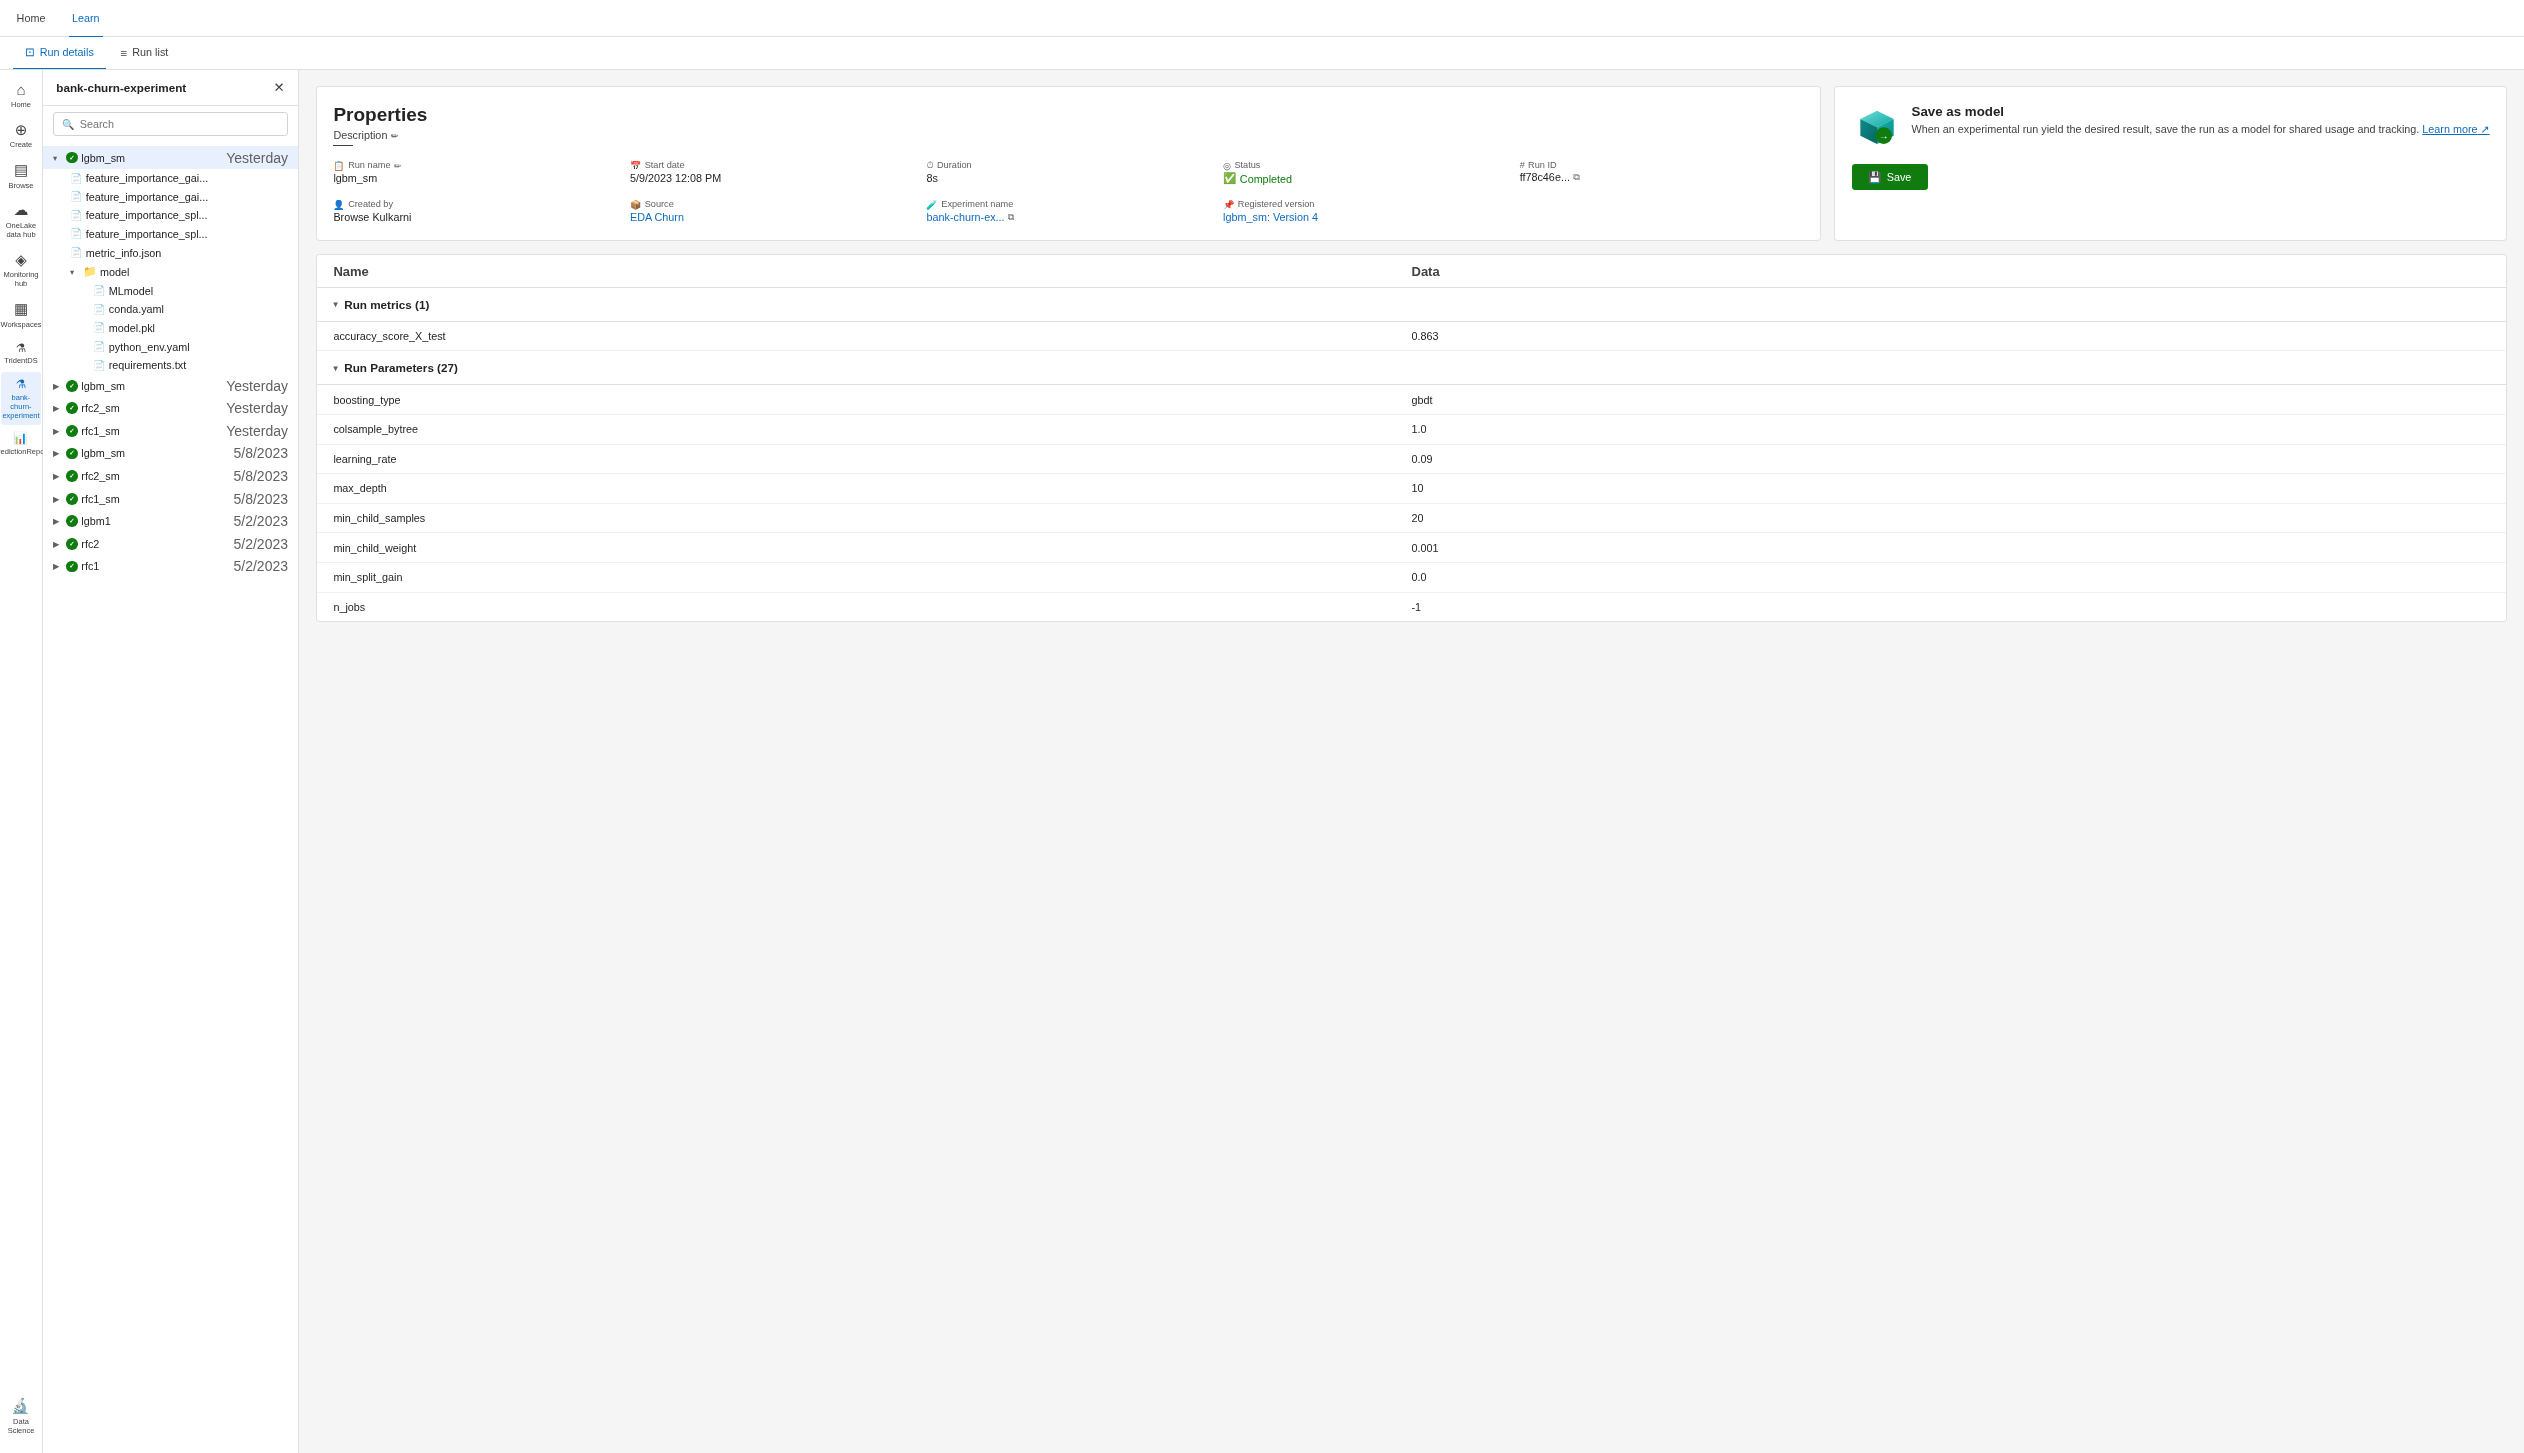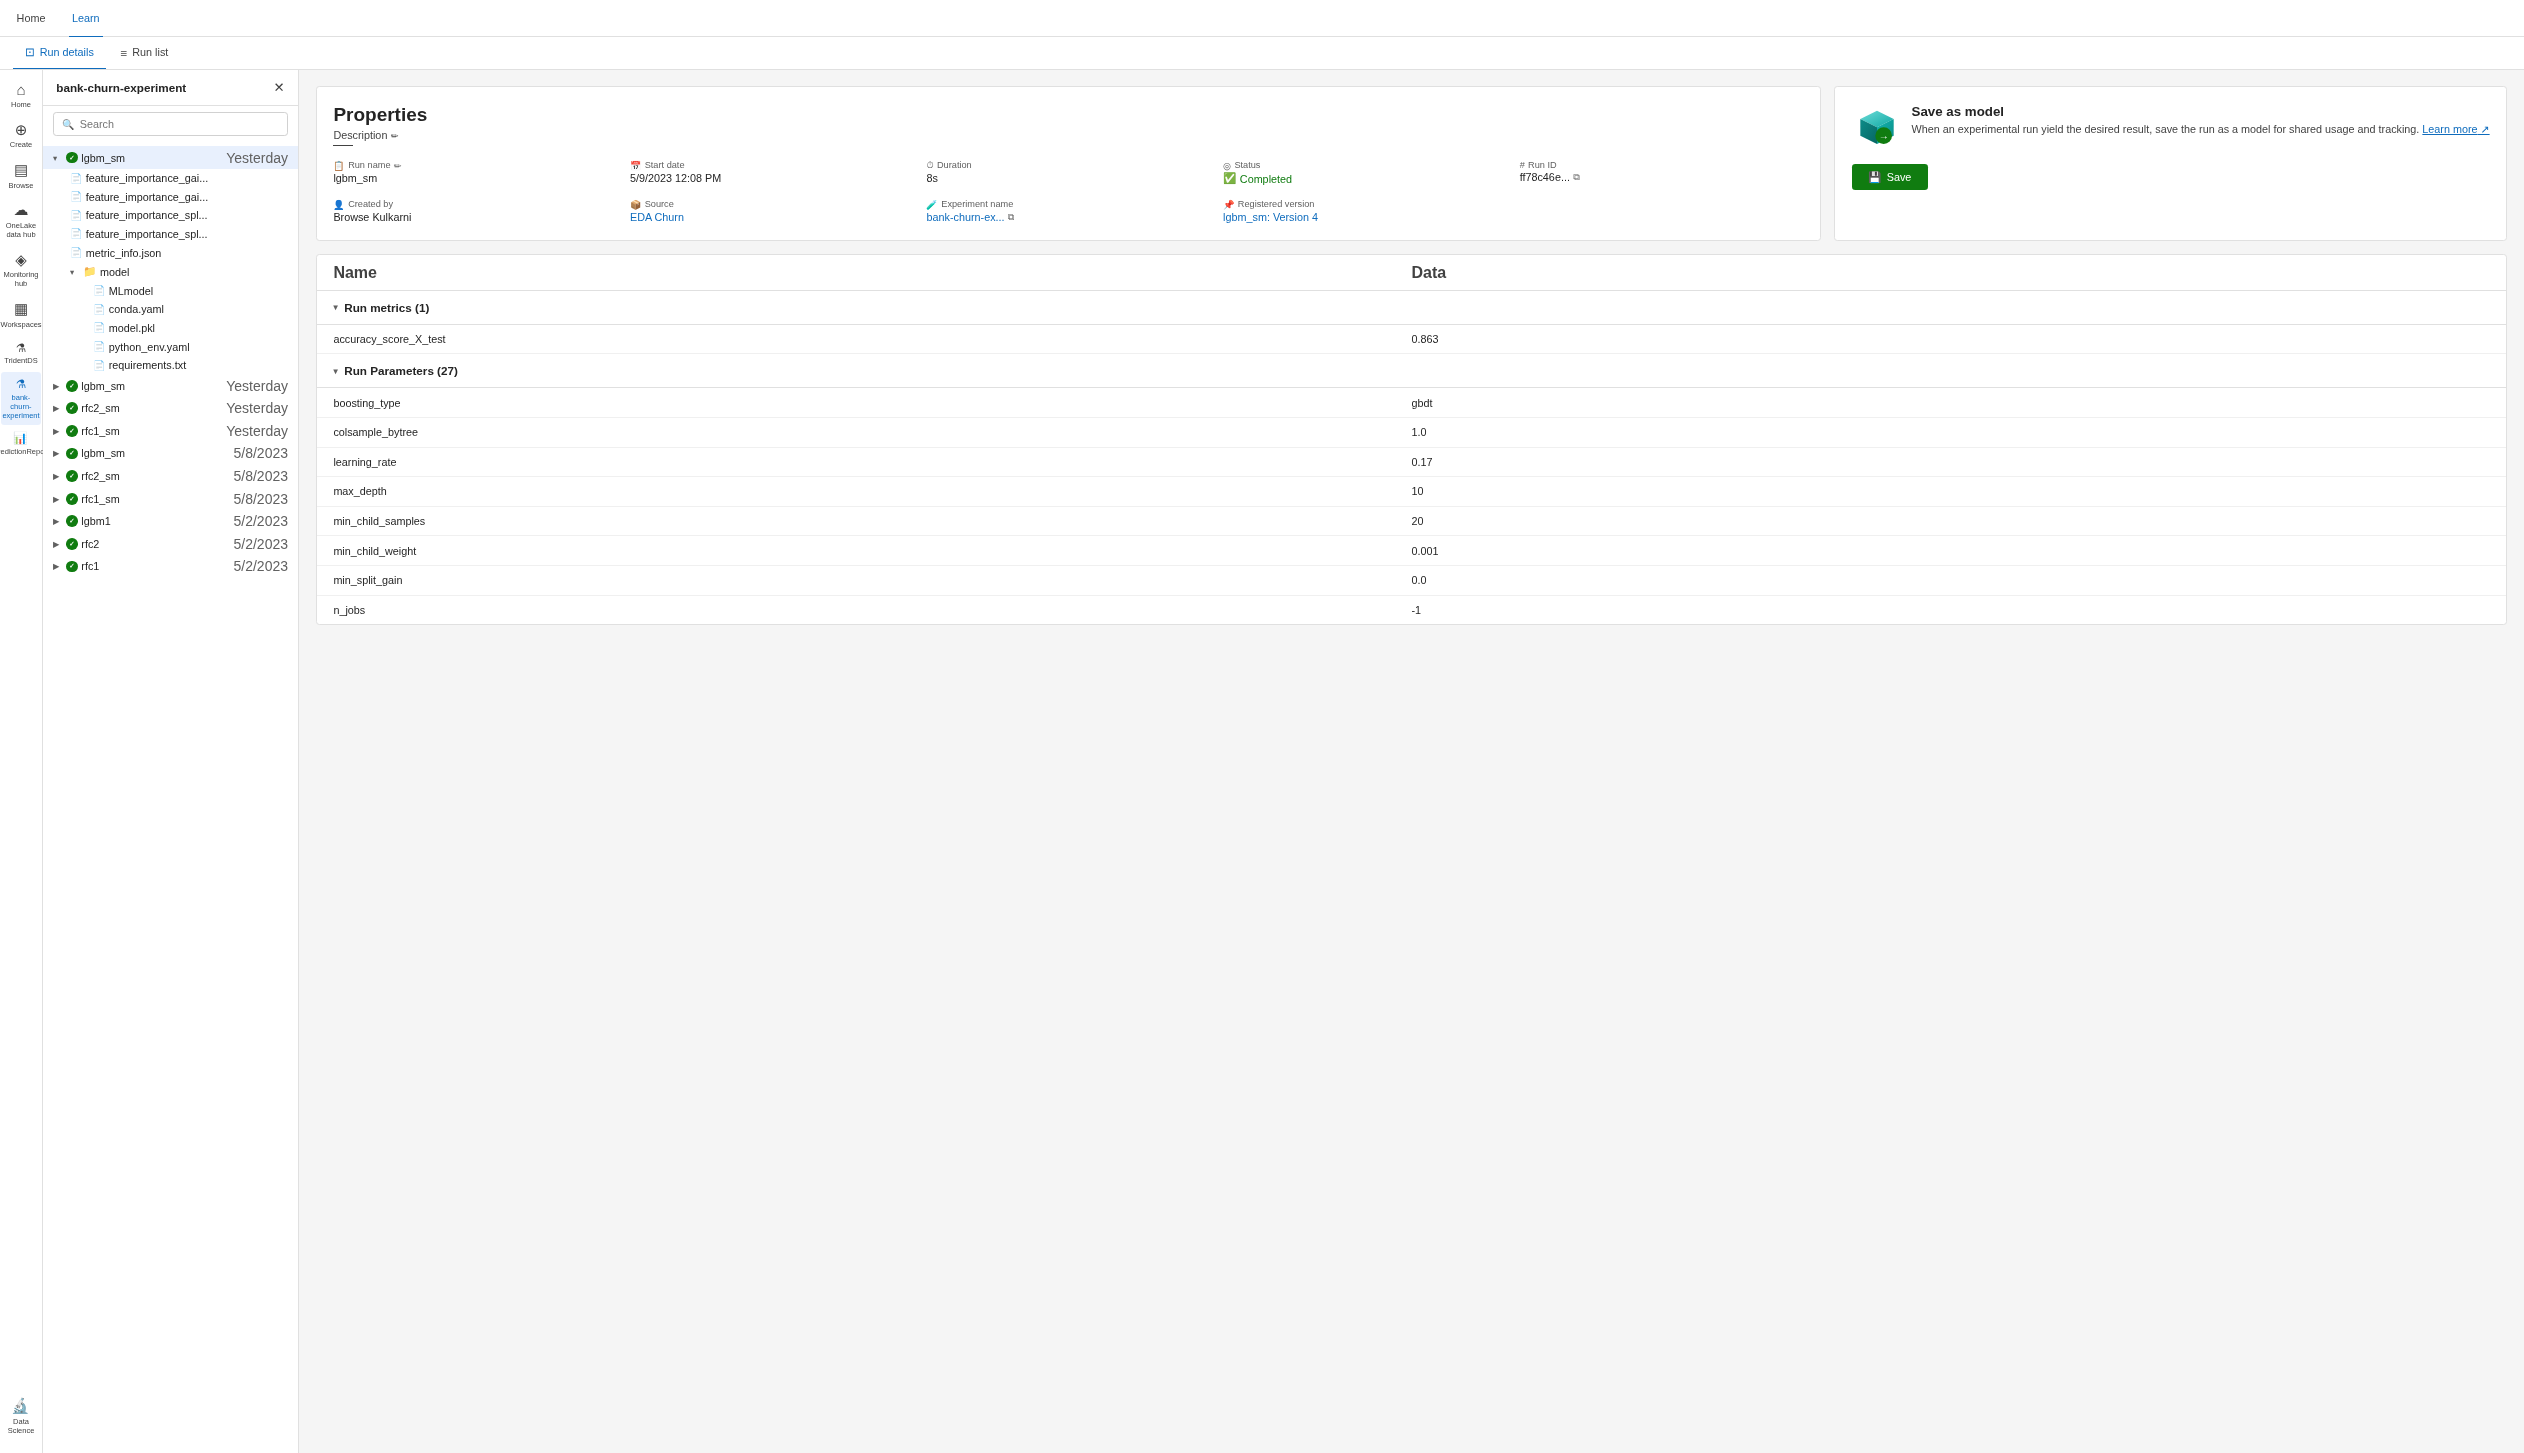--- a/index.html
+++ b/index.html
@@ -69,21 +69,21 @@
     .save-model-card { background: #fff; border: 0.8px solid #e0e0e0; border-radius: 3.3px; padding: 16.7px; min-width: 233px; display: flex; flex-direction: column; gap: 10px; }
     .save-model-header { display: flex; align-items: flex-start; gap: 10px; }
     .model-icon-bg { width: 50px; height: 50px; flex-shrink: 0; }
     .save-model-title { font-size: 13.3px; font-weight: 600; margin-bottom: 3.3px; }
     .save-model-desc { font-size: 10.8px; color: #424242; line-height: 1.4; }
     .save-model-desc a { color: #0f6cbd; }
     .save-btn { background: #107c10; color: #fff; border: none; padding: 6.7px 16.7px; border-radius: 3.3px; cursor: pointer; font-size: 10.8px; font-weight: 500; display: flex; align-items: center; gap: 5px; width: fit-content; }
 
     
     .metrics-card { background: #fff; border: 0.8px solid #e0e0e0; border-radius: 3.3px; overflow: hidden; }
-    .table-header { display: grid; grid-template-columns: 1fr 1fr; padding: 8.3px 16.7px; border-bottom: 0.8px solid #e0e0e0; font-size: 16px; font-weight: 600; color: #424242; }
+    .table-header { display: grid; grid-template-columns: 1fr 1fr; padding: 8.3px 16.7px; border-bottom: 0.8px solid #e0e0e0; font-size: 13px; font-weight: 600; color: #424242; }
     .section-header { display: flex; align-items: center; gap: 6.7px; padding: 10px 16.7px; border-bottom: 0.8px solid #e0e0e0; font-size: 11.7px; font-weight: 600; cursor: pointer; }
     .chevron-icon { font-size: 8.3px; color: #616161; }
     .table-row { display: grid; grid-template-columns: 1fr 1fr; padding: 8.3px 16.7px; border-bottom: 0.8px solid #f0f0f0; font-size: 10.8px; }
     .table-row:last-child { border-bottom: none; }
     .row-name { color: #242424; }
     .row-value { color: #242424; }
 
     
     .cards-row { display: flex; gap: 13.3px; }
     .cards-row .properties-card { flex: 1; }
@@ -449,21 +449,21 @@
       <div class="table-row">
         <span class="row-name">boosting_type</span>
         <span class="row-value">gbdt</span>
       </div>
       <div class="table-row">
         <span class="row-name">colsample_bytree</span>
         <span class="row-value">1.0</span>
       </div>
       <div class="table-row">
         <span class="row-name">learning_rate</span>
-        <span class="row-value">0.17</span>
+        <span class="row-value">0.09</span>
       </div>
       <div class="table-row">
         <span class="row-name">max_depth</span>
         <span class="row-value">10</span>
       </div>
       <div class="table-row">
         <span class="row-name">min_child_samples</span>
         <span class="row-value">20</span>
       </div>
       <div class="table-row">

